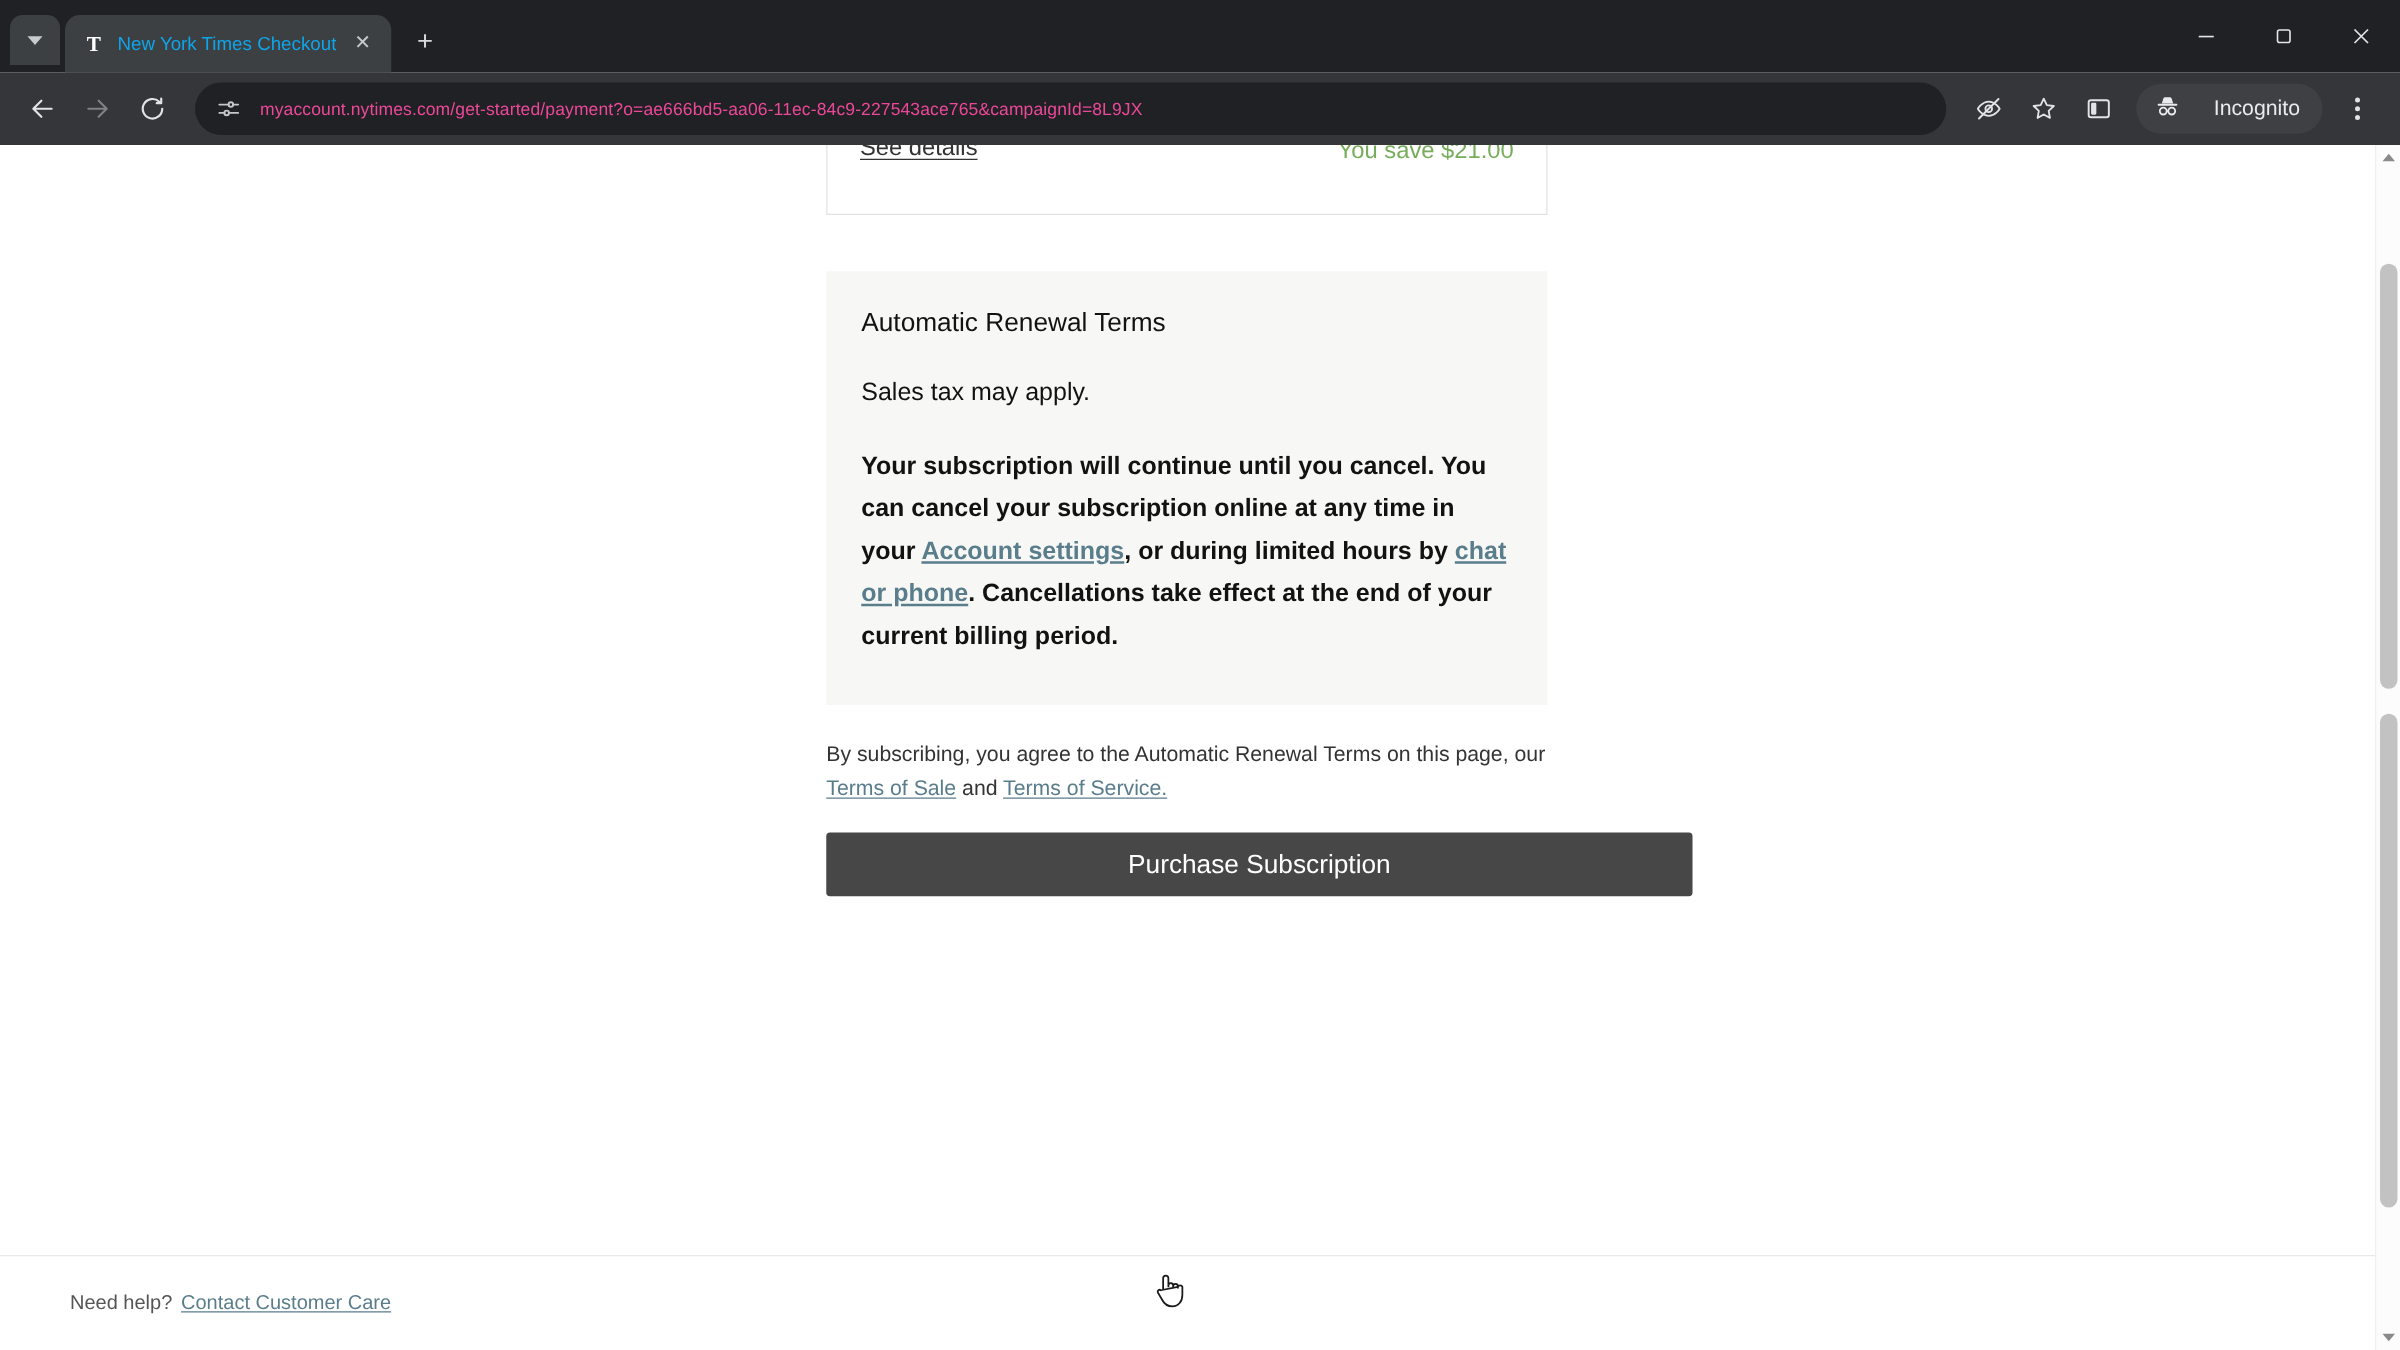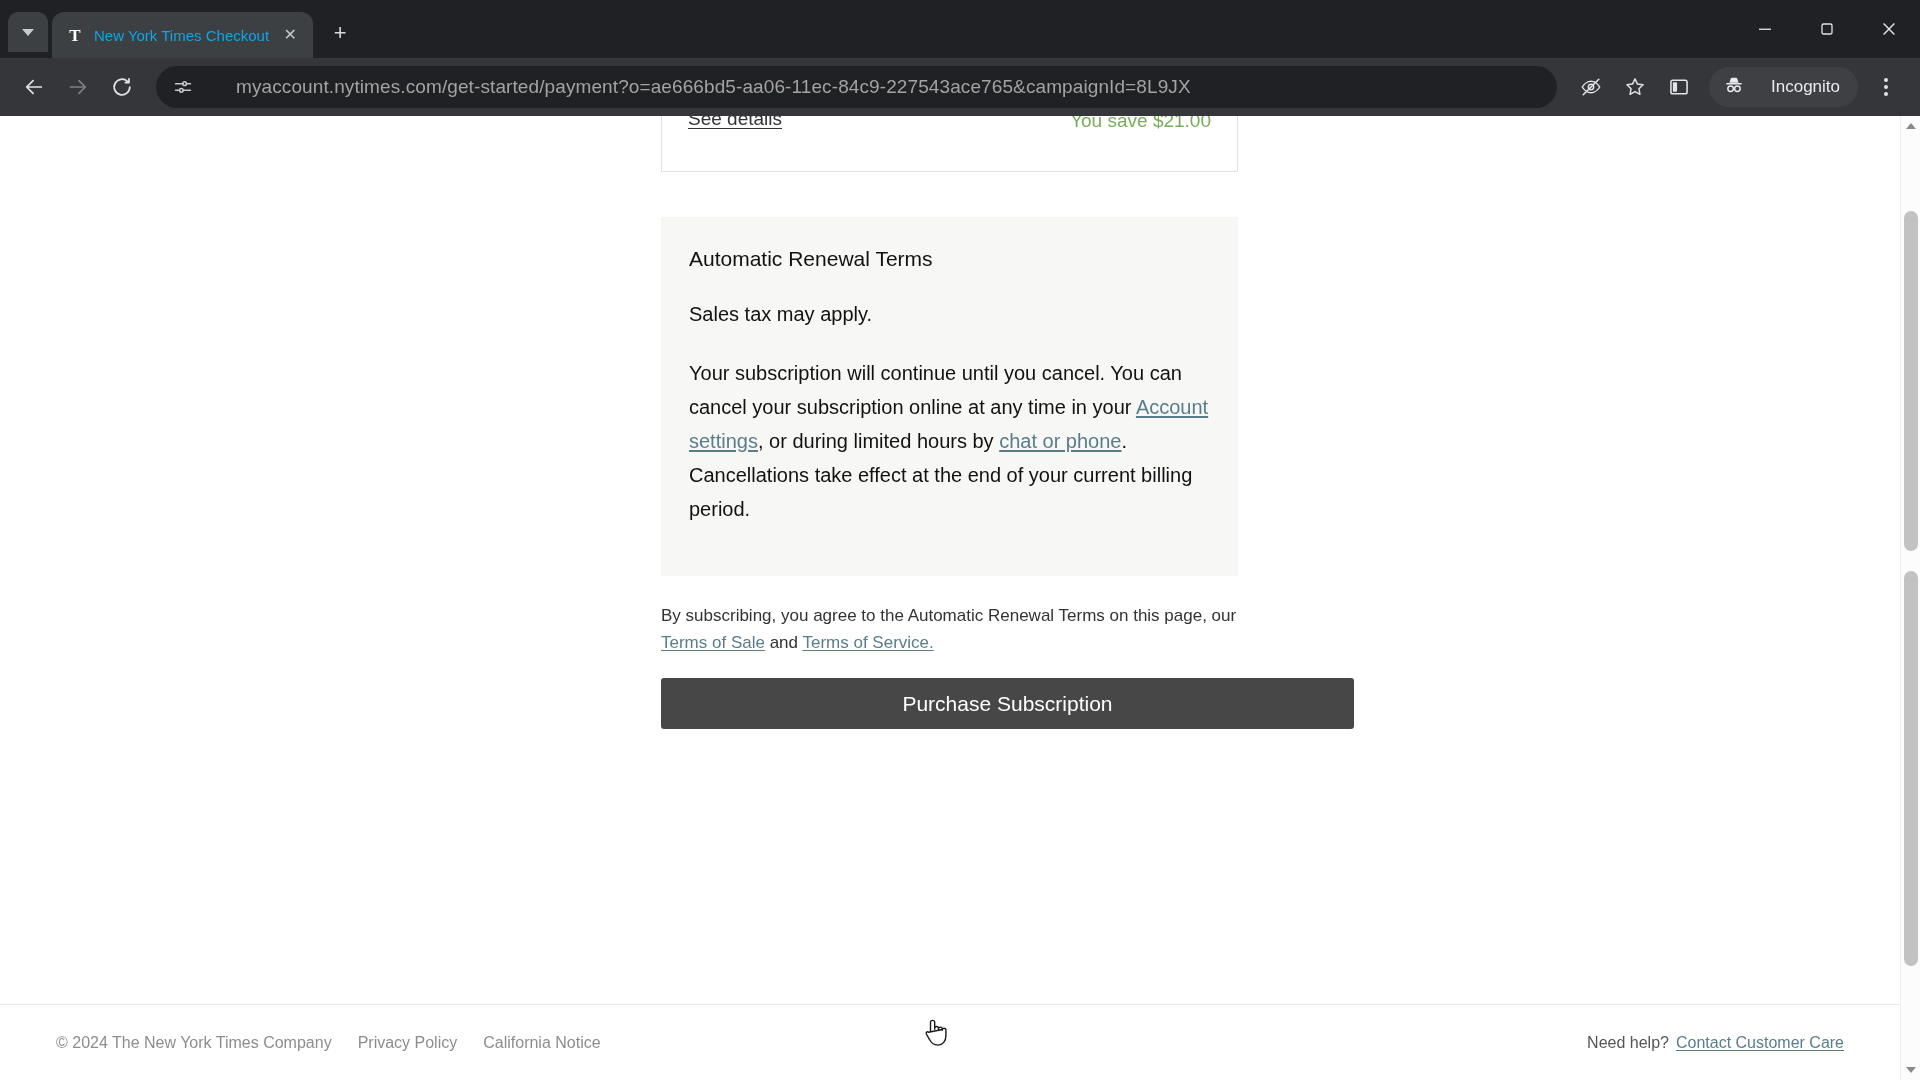--- a/index.html
+++ b/index.html
@@ -107,27 +107,26 @@
     border-radius: 21px;
     display: flex;
     align-items: center;
     padding: 0 14px;
     margin: 0 10px;
     gap: 12px;
     min-width: 0;
   }
   .omni-icon { width: 26px; height: 26px; display: flex; align-items: center; justify-content: center; color: #c4c7cb; flex: 0 0 26px;}
   .omni-url {
-    color: #a3a3a3;
-    font-size: 19px;
+    color: #ec4899;
+    font-size: 14px;
     white-space: nowrap;
     overflow: hidden;
     text-overflow: ellipsis;
     letter-spacing: 0.1px;
-    margin-left: 28px;
   }
   .tb-icon {
     width: 40px; height: 40px;
     display: flex; align-items: center; justify-content: center;
     color: #e1e3e6; border-radius: 50%;
   }
   .incognito-pill {
     height: 40px;
     background: #3f4043;
     border-radius: 20px;
@@ -200,21 +199,21 @@
     color: #121212;
     margin-bottom: 26px;
     font-weight: 400;
   }
   .terms-p {
     font-size: 20px;
     line-height: 34px;
     color: #121212;
     margin-bottom: 25px;
   }
-  .terms-p:last-child { margin-bottom: 16px; }
+  .terms-p:last-child { margin-bottom: 4px; font-weight: bold; }
   .terms-p a, .ilink {
     color: #5a7d8c;
     text-decoration: underline;
     text-underline-offset: 2px;
   }
 
   .agree {
     margin-top: 26px;
     font-size: 17px;
     line-height: 27px;
@@ -414,25 +413,20 @@
         </div>
 
         <div class="cursor">
           <svg width="26" height="34" viewBox="0 0 26 34">
             <path d="M7.5 15.5V6.5a2.1 2.1 0 0 1 4.2 0v7.2m0-1.3a1.9 1.9 0 0 1 3.8 0v1.6m0-1a1.9 1.9 0 0 1 3.8 0v1.7m0-1.2a1.9 1.9 0 0 1 3.6 0v6.2c0 5.4-3.1 9.4-7.9 9.4-4.4 0-6.6-1.9-8.3-5.3L3.3 18c-.7-1.4 1-2.9 2.3-1.8z" fill="#ffffff" stroke="#1a1a1a" stroke-width="1.4" stroke-linejoin="round"></path>
           </svg>
         </div>
       </div>
 
       <div class="footer">
-        <div class="footer-left">
-          <span class="footer-copy">© 2024 The New York Times Company</span>
-          <a class="footer-link">Privacy Policy</a>
-          <a class="footer-link">California Notice</a>
-        </div>
         <div class="footer-right">
           <span>Need help?</span>
           <a>Contact Customer Care</a>
         </div>
       </div>
     </div>
 
     <div class="scrollbar">
       <div class="sb-up">
           <span class="sb-arrow"></span>

